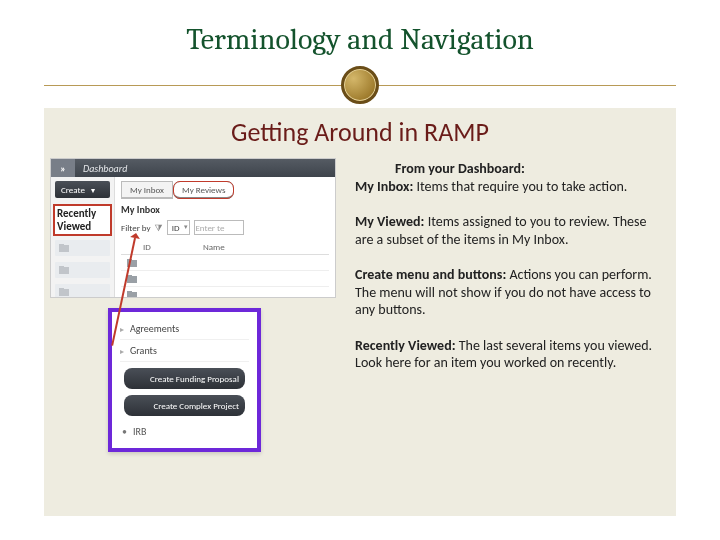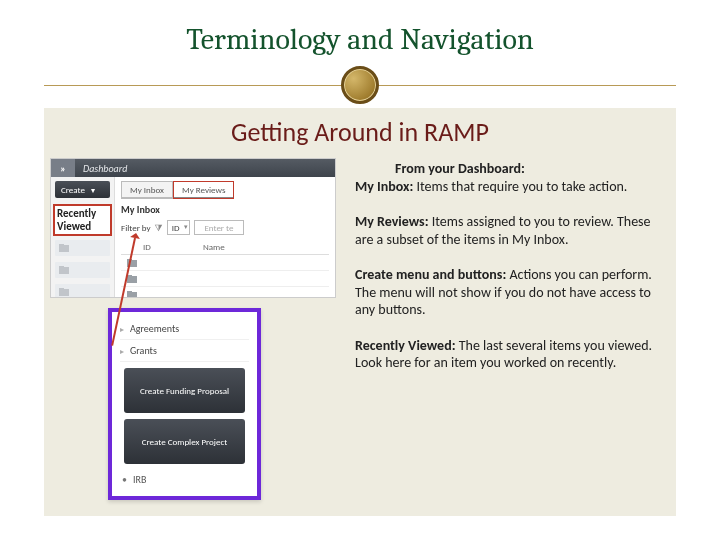--- a/index.html
+++ b/index.html
@@ -142,27 +142,28 @@
     padding:2px 8px;
     border:1px solid #bbb;
     background:#f3f3f3;
     border-bottom:2px solid #bbb;
   }
   .tab.active {
     background:#fff;
     border-bottom:2px solid #888;
     outline:1px solid #c03a2b;
     outline-offset:-1px;
+    border-radius:7px;
   }
   .h2 { font-weight:bold; font-size:10px; margin:3px 0 4px; color:#333;}
   .filter { display:flex; gap:4px; align-items:center; font-size:9px; color:#444;}
   .filter .funnel { color:#888;}
   .filter .dd { border:1px solid #bbb; padding:1px 10px 1px 4px; background:#fff; position:relative;}
   .filter .dd:after { content:"▾"; font-size:7px; position:absolute; right:2px; top:1px; color:#888;}
-  .filter .txt { border:1px solid #bbb; padding:1px 9px; background:#fff; color:#aaa; width:50px; white-space:nowrap; overflow:hidden;}
+  .filter .txt { border:1px solid #bbb; padding:1px 0; background:#fff; color:#aaa; width:50px; white-space:nowrap; overflow:hidden;}
   .thead { display:flex; margin-top:6px; font-size:9px; color:#666; border-bottom:1px solid #ddd; padding-bottom:2px;}
   .thead .c1 { width:22px;}
   .thead .c2 { width:60px;}
   .row { display:flex; align-items:center; height:16px; border-bottom:1px solid #eee;}
   .row .c1 { width:22px; display:flex; justify-content:center;}
   
   .pointer {
     position:absolute;
     left:84px; top:80px;
     width:2px; height:110px;
@@ -194,23 +195,23 @@
     display:flex; align-items:center; gap:6px;
     padding:4px 0;
     border-bottom:1px solid #f0f0f0;
   }
   .shot2 .cat:before { content:"▸"; color:#aaa; font-size:8px;}
   .pill-btn {
     display:block;
     background: linear-gradient(#4a4f57,#2d3137);
     color:#fff;
     font-size:9px;
-    text-align:center;
-    padding:17px 6px;
-    border-radius:3px;
+    text-align:right;
+    padding:5px 6px;
+    border-radius:8px;
     margin:6px 4px;
   }
   .bullet-item {
     display:flex; align-items:center; gap:6px;
     padding:3px 0 0 2px;
     color:#555;
   }
   .bullet-item:before { content:"•"; color:#777;}
   
   .right-col {
@@ -339,21 +340,21 @@
         </div>
 
       </div>
 
       <div class="right-col">
         <div class="para">
           <span class="lead">From your Dashboard:</span><br>
           <b>My Inbox:</b><span> Items that require you to take action.</span>
         </div>
         <div class="para">
-          <b>My Reviews:</b><span> Items assigned to you to review. These are a subset of the items in My Inbox.</span>
+          <b>My Viewed:</b><span> Items assigned to you to review. These are a subset of the items in My Inbox.</span>
         </div>
         <div class="para">
           <b>Create menu and buttons:</b><span> Actions you can perform. The menu will not show if you do not have access to any buttons.</span>
         </div>
         <div class="para">
           <b>Recently Viewed:</b><span> The last several items you viewed. Look here for an item you worked on recently.</span>
         </div>
       </div>
 
     </div>

